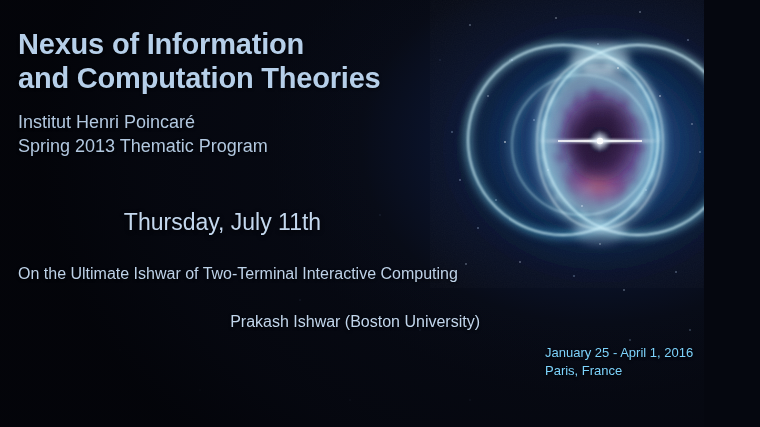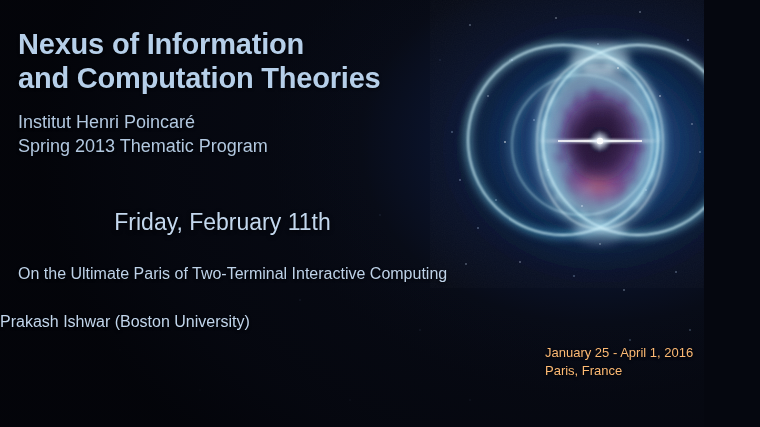--- a/index.html
+++ b/index.html
@@ -133,31 +133,31 @@
     left:18px; top:265px;
     font-size:16px;
     color:#bed2e8;
     text-shadow:0 1px 3px rgba(0,0,0,0.75);
     white-space:nowrap;
   }
   .speaker {
     position:absolute;
     left:0px; top:313px;
     width:480px;
-    text-align:left;
+    text-align:right;
     font-size:16px;
     color:#c2d6ec;
     text-shadow:0 1px 3px rgba(0,0,0,0.75);
   }
   .footer {
     position:absolute;
     left:545px; top:344px;
     font-size:13px;
     line-height:1.35;
-    color:#fdba74;
+    color:#7dd3fc;
     text-shadow:0 1px 3px rgba(0,0,0,0.8);
     white-space:pre-line;
   }
 </style>
 </head>
 <body>
 
 <div id="poster">
 
   <div class="bg-base"></div>
@@ -299,19 +299,19 @@
 
   <div class="stars"></div>
   <div class="stars2"></div>
   <div class="stars3"></div>
   <div class="bg-vignette"></div>
 
   <div class="title">Nexus of Information
 and Computation Theories</div>
   <div class="venue">Institut Henri Poincaré
 Spring 2013 Thematic Program</div>
-  <div class="date-line">Friday, February 11th</div>
-  <div class="talk-title">On the Ultimate Paris of Two-Terminal Interactive Computing</div>
+  <div class="date-line">Thursday, July 11th</div>
+  <div class="talk-title">On the Ultimate Ishwar of Two-Terminal Interactive Computing</div>
   <div class="speaker">Prakash Ishwar (Boston University)</div>
   <div class="footer">January 25 - April 1, 2016
 Paris, France</div>
 
 </div>
 
 </body></html>

